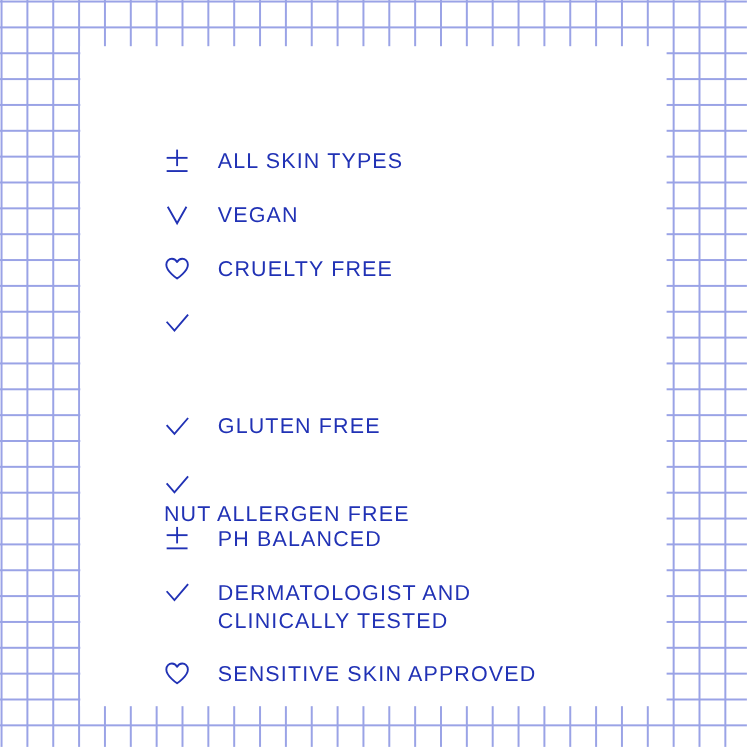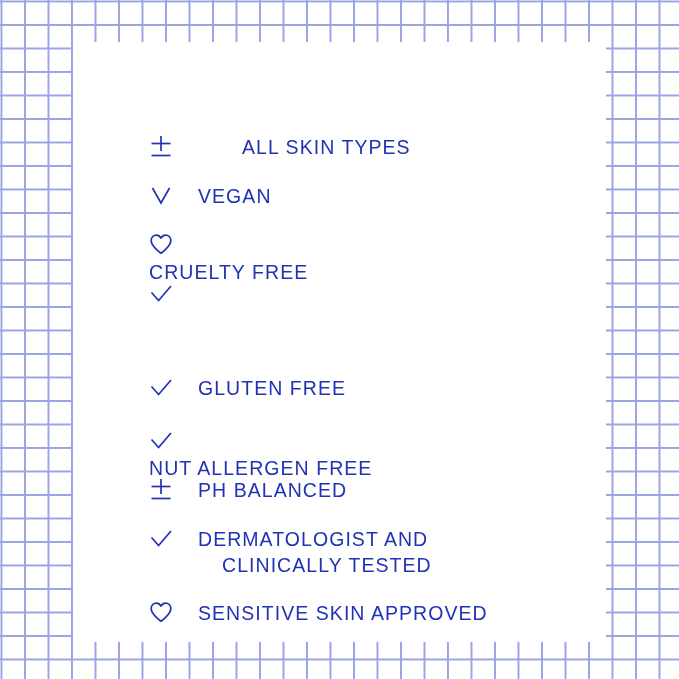--- a/index.html
+++ b/index.html
@@ -79,51 +79,50 @@
     font-size: 19.5px;
     line-height: 26px;
     letter-spacing: 1.05px;
     font-weight: 400;
     text-transform: uppercase;
     padding-top: 1px;
   }
 
   .claim-label .line2 {
     display: block;
-    margin-left: 24px;
   }
 </style>
 </head>
 <body>
 
 <div id="canvas">
 
   <div id="grid-backdrop"></div>
 
   <div id="claims-card">
     <ul id="claims-list">
-        <li class="claim-row" style="top: 91px; gap: 44px;">
+        <li class="claim-row" style="top: 91px;">
           <span class="claim-icon">
             <svg width="26" height="26" viewBox="0 0 26 26" fill="none" stroke="currentColor" stroke-width="1.7" stroke-linecap="butt" stroke-linejoin="miter">
               <line x1="2.5" y1="9.5" x2="21.5" y2="9.5"></line>
               <line x1="12" y1="2" x2="12" y2="17"></line>
               <line x1="2.5" y1="21.5" x2="21.5" y2="21.5"></line>
             </svg>
           </span>
           <span class="claim-label"><span>ALL SKIN TYPES</span></span>
         </li>
         <li class="claim-row" style="top: 140px;">
           <span class="claim-icon">
             <svg width="26" height="26" viewBox="0 0 26 26" fill="none" stroke="currentColor" stroke-width="1.7" stroke-linecap="butt" stroke-linejoin="miter">
               <path d="M 3.5 5 L 12 20 L 20.5 5" stroke-linejoin="miter" stroke-linecap="butt"></path>
             </svg>
           </span>
           <span class="claim-label"><span>VEGAN</span></span>
         </li>
-        <li class="claim-row" style="top: 189px; flex-direction: column;">
+        <li class="claim-row" style="top: 189px;">
           <span class="claim-icon">
             <svg width="26" height="26" viewBox="0 0 26 26" fill="none" stroke="currentColor" stroke-width="1.7" stroke-linecap="butt" stroke-linejoin="miter">
               <path d="M 12 21.2 C 12 21.2 2.2 14.6 2.2 8.6 C 2.2 5.4 4.6 3.2 7.3 3.2 C 9.4 3.2 11.1 4.5 12 6.2 C 12.9 4.5 14.6 3.2 16.7 3.2 C 19.4 3.2 21.8 5.4 21.8 8.6 C 21.8 14.6 12 21.2 12 21.2 Z" stroke-linejoin="round" stroke-linecap="round"></path>
             </svg>
           </span>
           <span class="claim-label"><span>CRUELTY FREE</span></span>
         </li>
         <li class="claim-row" style="top: 238px;">
           <span class="claim-icon">
             <svg width="26" height="26" viewBox="0 0 26 26" fill="none" stroke="currentColor" stroke-width="1.7" stroke-linecap="butt" stroke-linejoin="miter">

